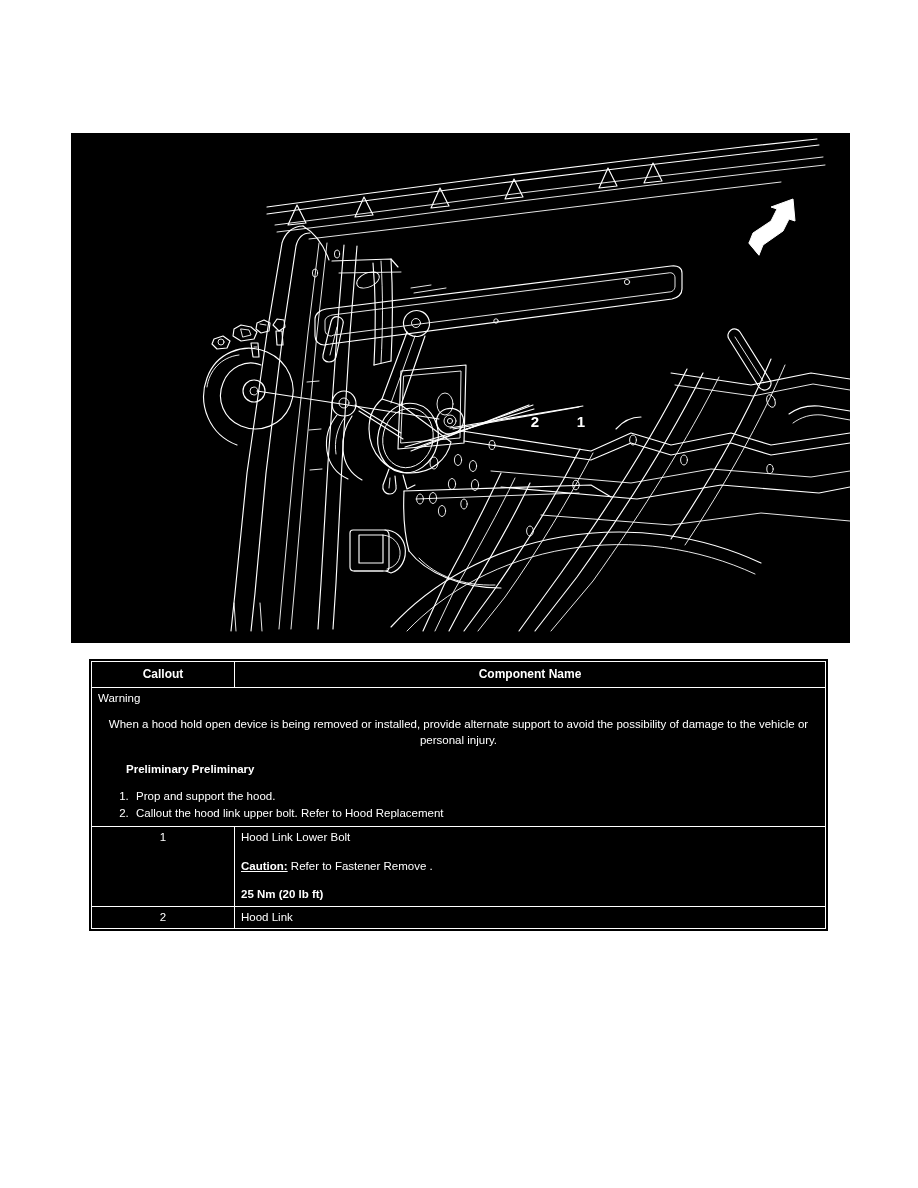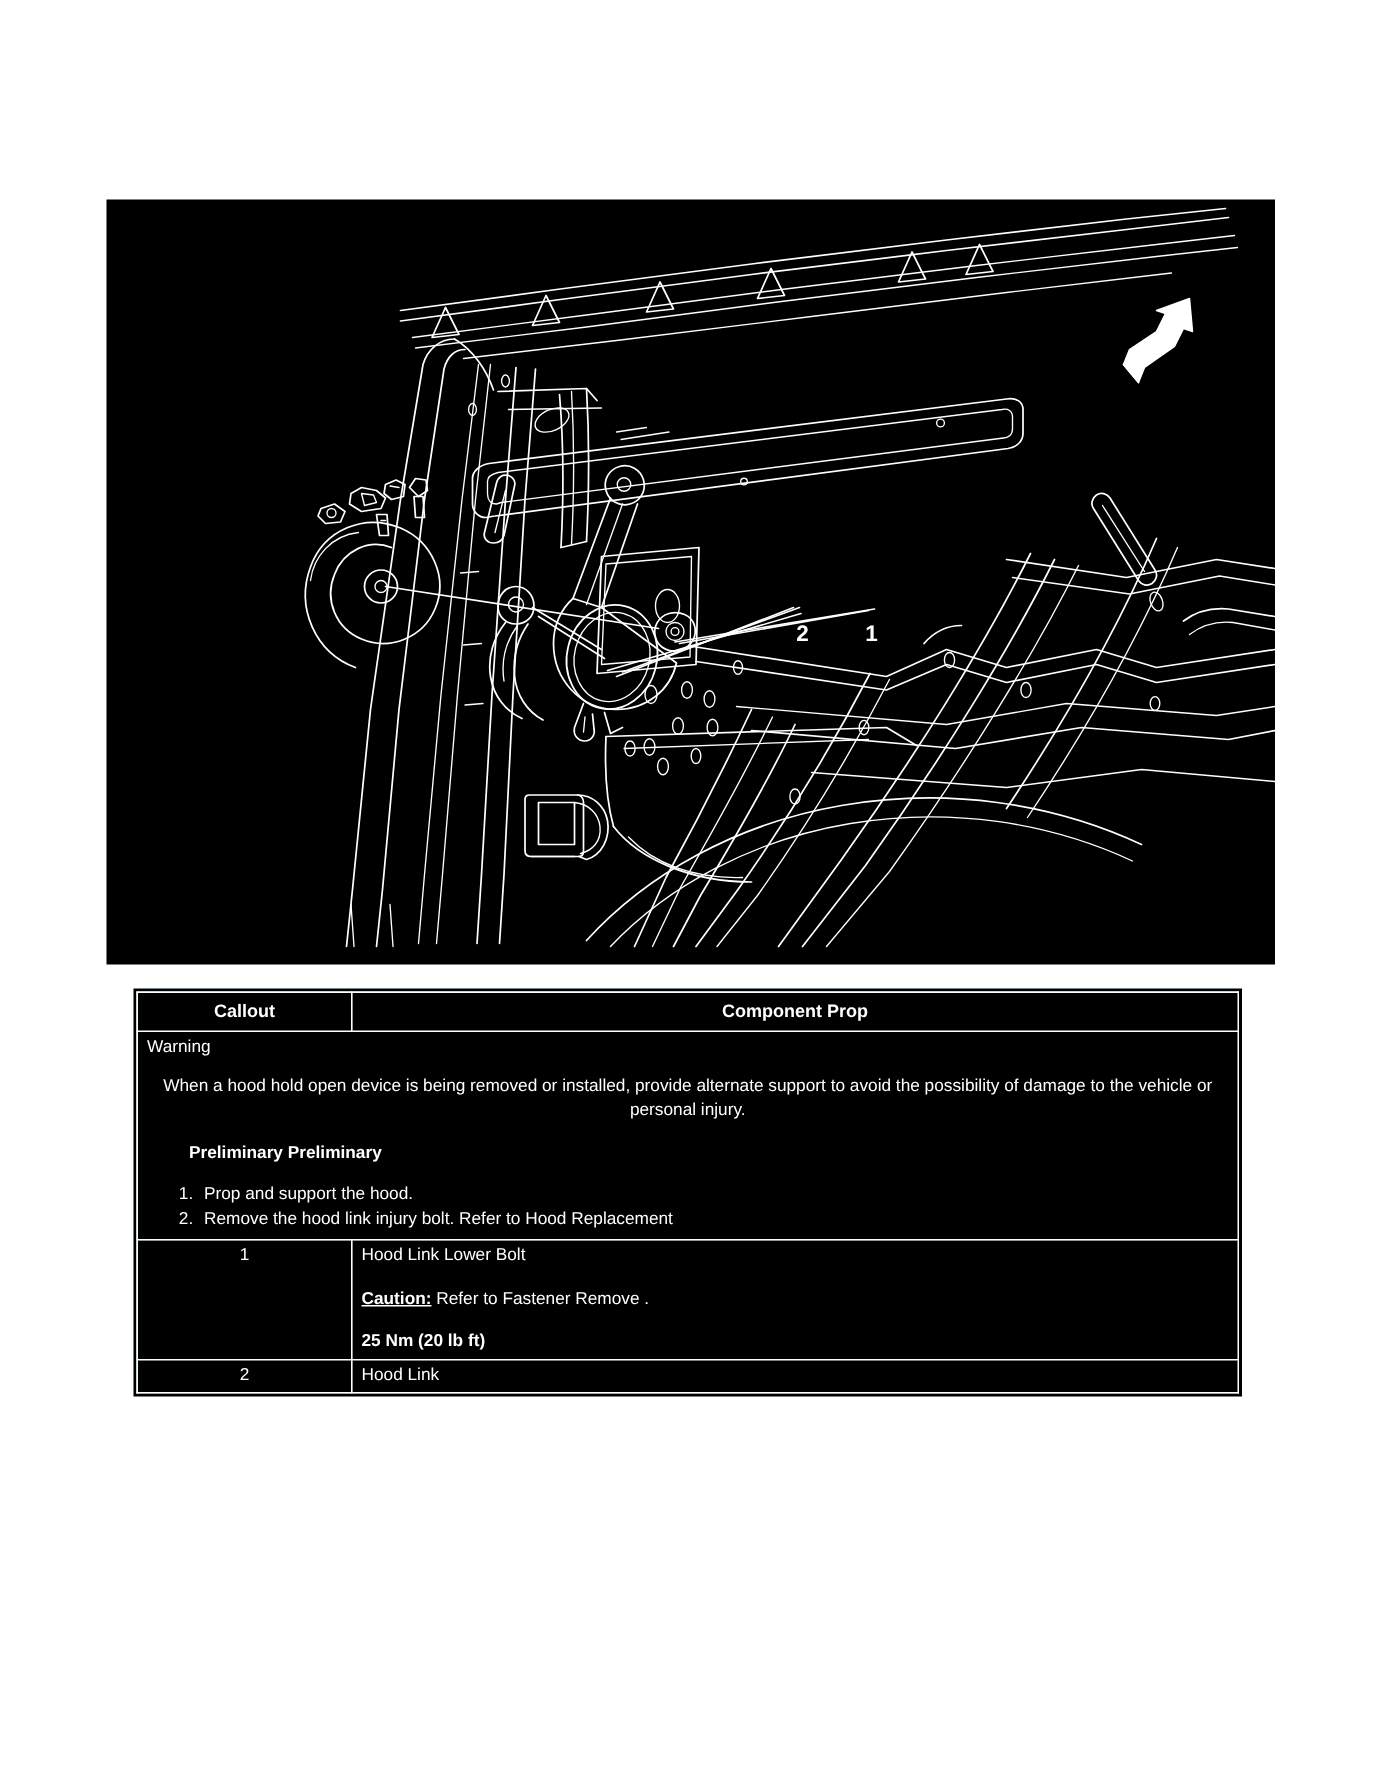--- a/index.html
+++ b/index.html
@@ -74,21 +74,21 @@
     left: 89px;
     top: 659px;
     width: 739px;
     border: 2px solid #000000;
     background: #000000;
     box-sizing: border-box;
   }
   table.ct {
     border-collapse: collapse;
     width: 100%;
-    background: #7dd3fc;
+    background: #ef4444;
     table-layout: fixed;
   }
   table.ct td, table.ct th {
     border: 1px solid #ffffff;
     color: #ffffff;
     font-family: "Liberation Sans", sans-serif;
     font-size: 11.5px;
     line-height: 1.35;
     vertical-align: top;
     padding: 3px 6px;
@@ -382,32 +382,32 @@
 
 <div id="component-table">
   <table class="ct">
     <colgroup>
       <col class="c-callout">
       <col class="c-name">
     </colgroup>
     <thead>
       <tr>
         <th>Callout</th>
-        <th>Component Prop</th>
+        <th>Component Name</th>
       </tr>
     </thead>
     <tbody>
       <tr>
         <td class="span-cell" colspan="2">
           <p class="w-title">Warning</p>
           <p class="w-body">When a hood hold open device is being removed or installed, provide alternate support to avoid the possibility of damage to the vehicle or personal injury.</p>
           <p class="prelim-title">Preliminary Preliminary</p>
           <ol class="prelim">
             <li>Prop and support the hood.</li>
-            <li>Remove the hood link injury bolt. Refer to Hood Replacement</li>
+            <li>Callout the hood link upper bolt. Refer to Hood Replacement</li>
           </ol>
         </td>
       </tr>
       <tr>
         <td class="callout-cell">1</td>
         <td class="name-cell">
           <p class="nm-line">Hood Link Lower Bolt</p>
           <p class="nm-caution"><b>Caution:</b> <span>Refer to Fastener Remove .</span></p>
           <p class="nm-torque">25 Nm (20 lb ft)</p>
         </td>

